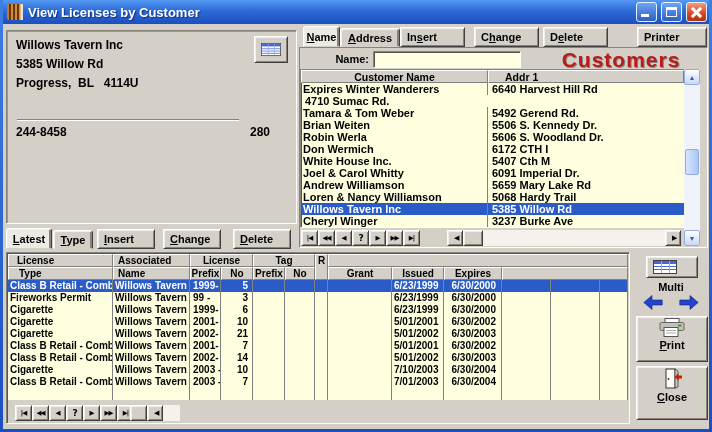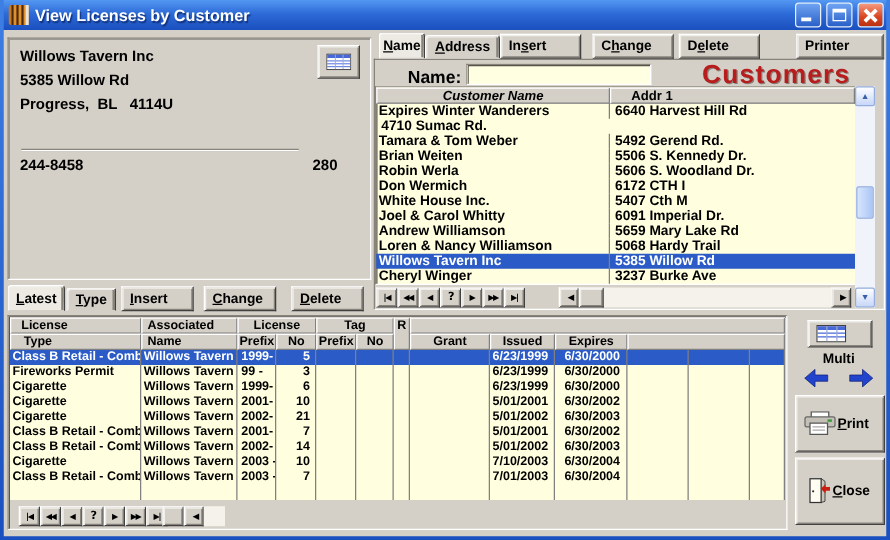--- a/index.html
+++ b/index.html
@@ -32,31 +32,31 @@
   .grid-btn{right:8px;top:5px;width:34px;height:27px;position:absolute;display:flex;align-items:center;justify-content:center;}
 
   
   .tab{position:absolute;display:flex;align-items:center;justify-content:center;font-size:11px;
     background:#D4D0C8;border:1px solid;border-color:#FFFFFF #404040 #D4D0C8 #FFFFFF;border-radius:3px 3px 0 0;
     box-shadow:inset 1px 1px 0 #F0EEE8, inset -2px 0 0 #87837B;}
   .tab.selected{z-index:3;background:#ECEAE3;}
 
   
   .cust-outer{position:absolute;left:296px;top:23px;width:409px;height:201px;border:1px solid;border-color:#87837B #FFF #FFF #87837B;background:#D4D0C8;}
-  .name-label{position:absolute;left:318px;top:29px;width:48px;font-size:14px;text-align:right;}
+  .name-label{position:absolute;left:318px;top:29px;width:48px;font-size:11px;text-align:right;}
   .name-input{position:absolute;left:370px;top:27px;width:148px;height:17px;background:#FFFFE1;
     border:1px solid;border-color:#87837B #FFF #FFF #87837B;box-shadow:inset 1px 1px 0 #58544C;font:bold 11px "Liberation Sans",sans-serif;padding:0 3px;}
   .panel-title{position:absolute;left:548px;top:24px;width:140px;height:22px;font-size:21px;letter-spacing:1px;
     color:#b91c1c;text-shadow:1px 1px 0 #87837B;text-align:center;}
   .list-frame{position:absolute;left:297px;top:45px;width:385px;height:159px;background:#FFFFDF;
     border:1px solid;border-color:#87837B #FFF #FFF #87837B;box-shadow:inset 1px 1px 0 #58544C;}
   .list-header{display:flex;height:13px;}
   .hcell{background:#D4D0C8;border:1px solid;border-color:#FFF #808080 #808080 #FFF;
     font-size:10.5px;display:flex;align-items:center;justify-content:center;overflow:hidden;}
-  .hc1{width:187px;font-style:italic;} .hc2{flex:1;justify-content:flex-start;padding-left:16px;}
+  .hc1{width:187px;} .hc2{flex:1;justify-content:flex-start;padding-left:16px;}
   .crow{display:flex;height:12px;line-height:12px;font-size:11px;white-space:nowrap;}
   .crow.sel{background:#2A5BC6;color:#fff;}
   .cc1{width:187px;border-right:1px solid #808080;padding-left:2px;overflow:hidden;}
   .cc2{flex:1;padding-left:4px;overflow:hidden;}
 
   
   .vscroll{position:absolute;left:681px;top:45px;width:16px;height:177px;background:#F0F3FA;}
   .xbtn{position:absolute;left:0;width:16px;height:16px;border:1px solid #95ADDE;border-radius:2px;
     background:linear-gradient(180deg,#FDFEFF,#C8D7F8);color:#3A5FA8;font-size:7px;display:flex;align-items:center;justify-content:center;}
   .vthumb{position:absolute;left:1px;top:80px;width:14px;height:26px;border:1px solid #90ACE0;border-radius:2px;
@@ -87,21 +87,21 @@
   .lrow{display:grid;grid-template-columns:var(--lcols);height:12px;line-height:12px;font-size:10px;white-space:nowrap;}
   .lrow.sel{background:#2A5BC6;color:#fff;}
   .lc{border-right:1px solid #808080;overflow:hidden;padding:0 2px;}
   .lc2,.lc4{padding-left:3px;}
   .lc3,.lc5{text-align:right;padding-right:4px;}
   .lc8,.lc9{text-align:right;padding-right:5px;}
   .lic-bottom{height:22px;position:relative;background:#D4D0C8;}
 
   
   .side-label{position:absolute;left:631px;width:74px;text-align:center;font-size:11px;}
-  .side-btn{position:absolute;flex-direction:row;gap:1px;}
+  .side-btn{position:absolute;flex-direction:column;gap:1px;}
   .u-label{font-size:11px;}
   .flat-arrow{position:absolute;width:20px;height:15px;cursor:default;}
 </style>
 </head>
 <body>
 
 <div class="frame">
   <div class="titlebar">
     <svg width="18" height="18" viewBox="0 0 18 18">
       <rect x="1" y="1" width="16" height="16" rx="2" fill="#C87820"></rect>

